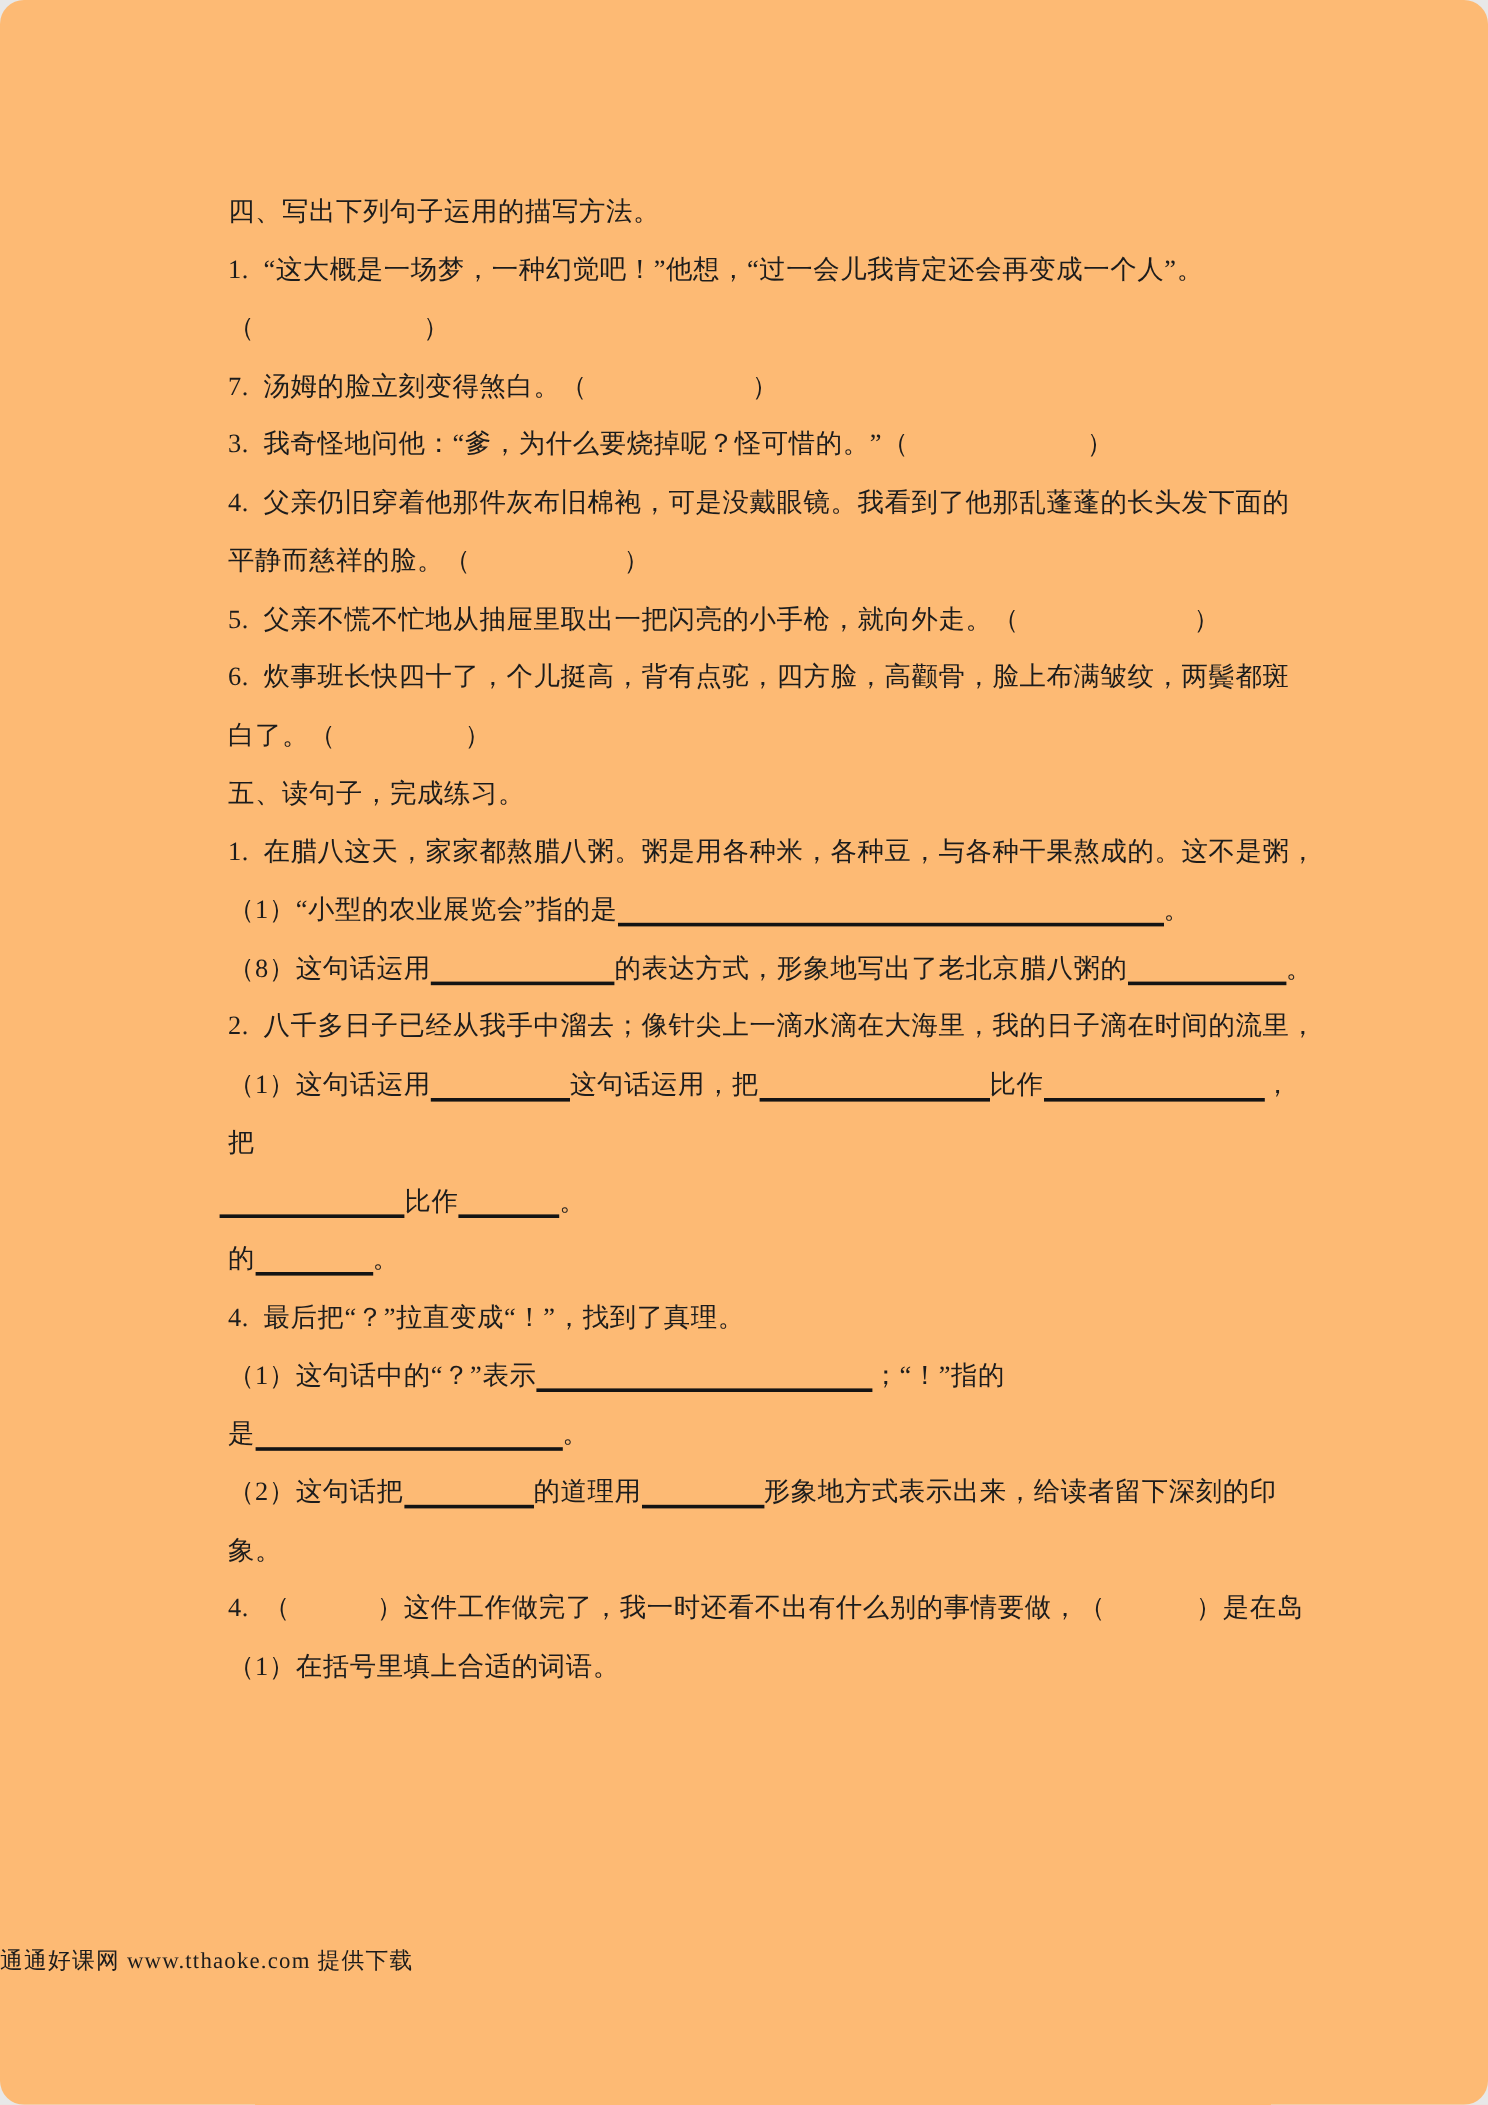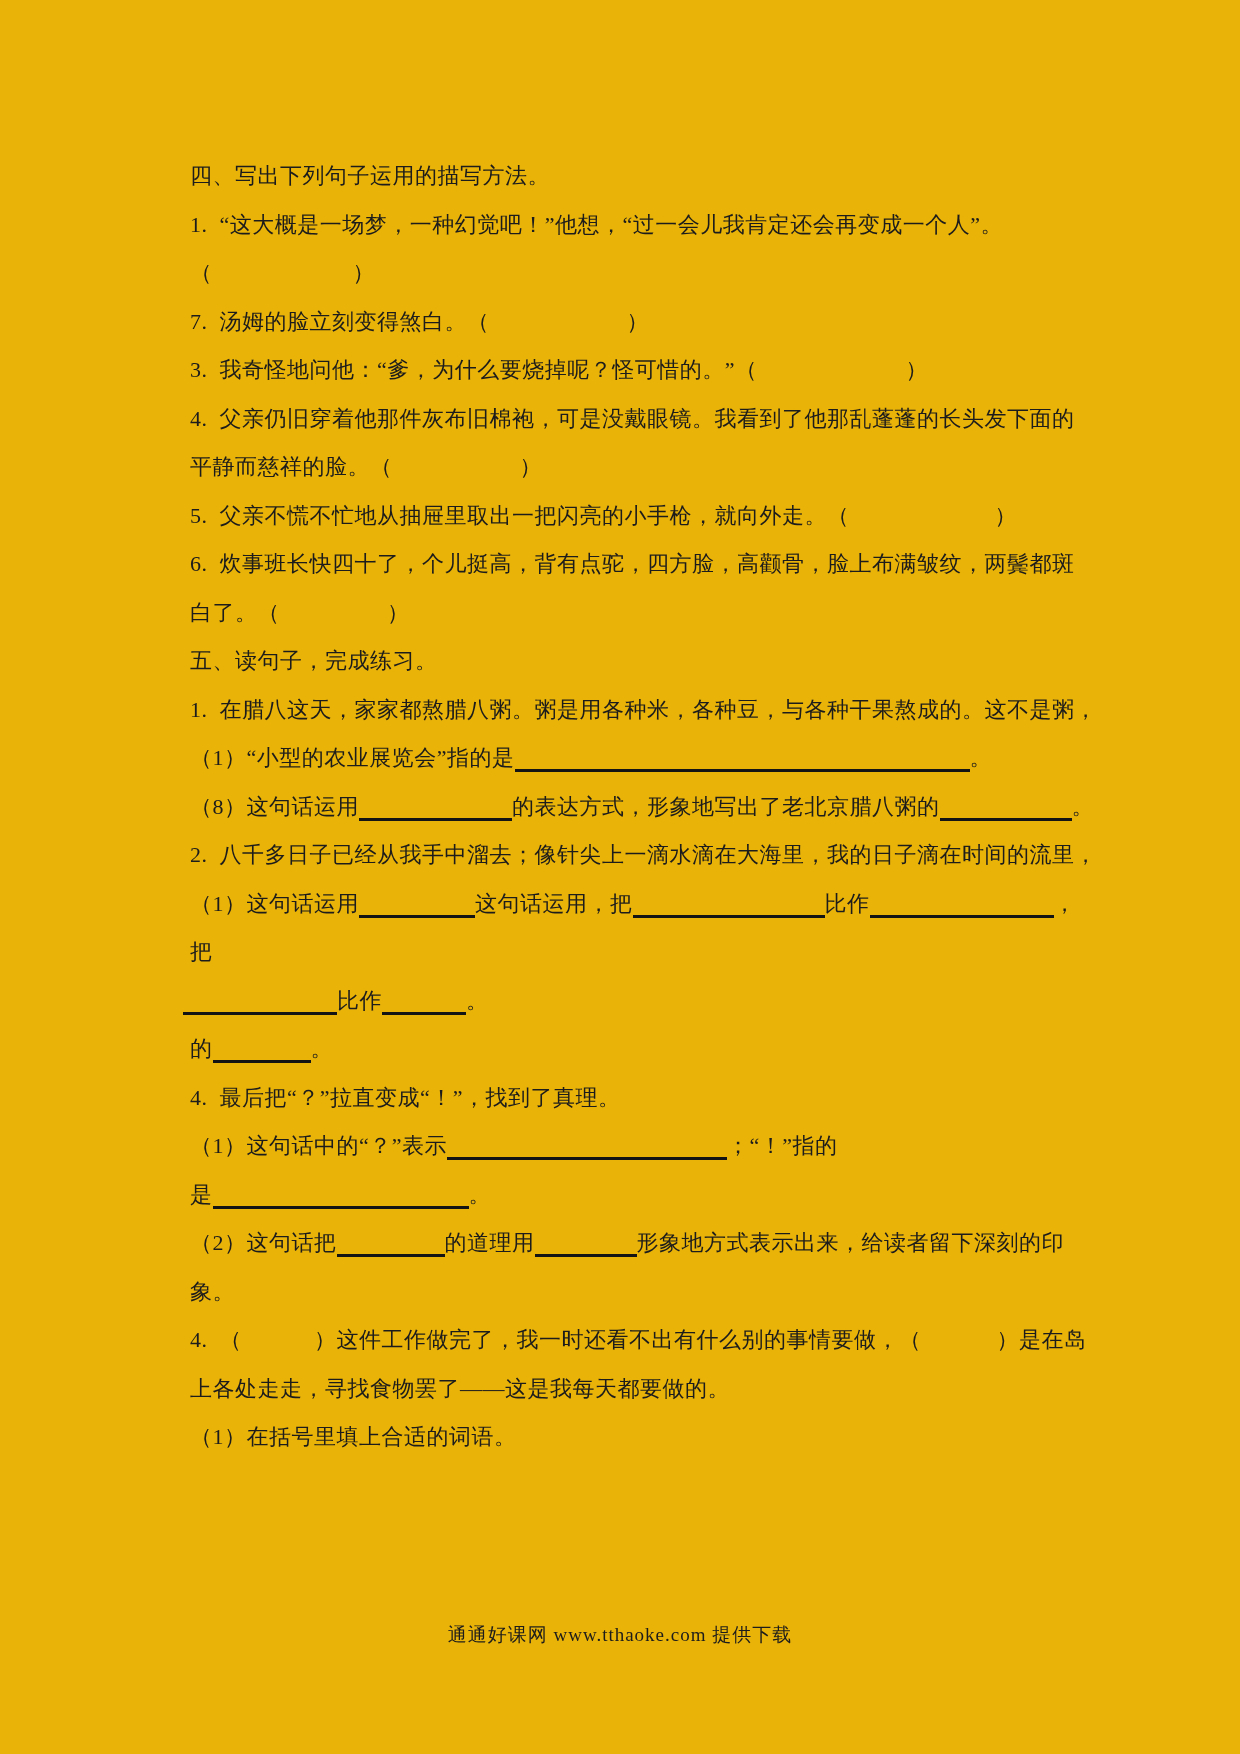--- a/index.html
+++ b/index.html
@@ -5,24 +5,25 @@
   html, body {
     margin: 0;
     padding: 0;
     background: #e8e8e8;
   }
   .page {
     position: relative;
     width: 1240px;
     height: 1754px;
     margin: 0 auto;
-    background: #eab308;
+    background: #fdba74;
     overflow: hidden;
     color: #1c1c1c;
     font-family: "Liberation Serif", "DejaVu Serif", serif;
+    border-radius: 20px;
   }
   .content {
     position: absolute;
     left: 190px;
     top: 152px;
     width: 900px;
   }
   .line {
     height: 48.5px;
     line-height: 48.5px;
@@ -39,21 +40,20 @@
   }
   .seg-gap {
     display: inline-block;
     height: 1px;
   }
   .footer {
     position: absolute;
     left: 0;
     top: 1620px;
     width: 100%;
-    text-align: center;
     font-size: 19px;
     line-height: 30px;
     letter-spacing: 1px;
     color: #1c1c1c;
   }
 </style>
 </head>
 <body>
 
 <div class="page">
@@ -76,19 +76,18 @@
       <div class="line"><span class="seg-text">（1）这句话运用</span><span class="seg-blank" style="width: 116px;"></span><span class="seg-text">这句话运用，把</span><span class="seg-blank" style="width: 192px;"></span><span class="seg-text">比作</span><span class="seg-blank" style="width: 184px;"></span><span class="seg-text">，</span></div>
       <div class="line"><span class="seg-text">把</span></div>
       <div class="line" style="margin-left: -7px;"><span class="seg-blank" style="width: 154px;"></span><span class="seg-text">比作</span><span class="seg-blank" style="width: 84px;"></span><span class="seg-text">。</span></div>
       <div class="line"><span class="seg-text">的</span><span class="seg-blank" style="width: 98px;"></span><span class="seg-text">。</span></div>
       <div class="line"><span class="seg-text">4.  最后把“？”拉直变成“！”，找到了真理。</span></div>
       <div class="line"><span class="seg-text">（1）这句话中的“？”表示</span><span class="seg-blank" style="width: 280px;"></span><span class="seg-text">；“！”指的</span></div>
       <div class="line"><span class="seg-text">是</span><span class="seg-blank" style="width: 256px;"></span><span class="seg-text">。</span></div>
       <div class="line"><span class="seg-text">（2）这句话把</span><span class="seg-blank" style="width: 108px;"></span><span class="seg-text">的道理用</span><span class="seg-blank" style="width: 102px;"></span><span class="seg-text">形象地方式表示出来，给读者留下深刻的印</span></div>
       <div class="line"><span class="seg-text">象。</span></div>
       <div class="line"><span class="seg-text">4.  （</span><span class="seg-gap" style="width: 72px;"></span><span class="seg-text">）这件工作做完了，我一时还看不出有什么别的事情要做，（</span><span class="seg-gap" style="width: 75px;"></span><span class="seg-text">）是在岛</span></div>
-      <div class="line"><span class="seg-text">上各处走走，寻找食物罢了——这是我每天都要做的。</span></div>
       <div class="line"><span class="seg-text">（1）在括号里填上合适的词语。</span></div>
     </div>
   <div class="footer">
     <span>通通好课网  www.tthaoke.com  提供下载</span>
   </div>
 </div>
 
 </body></html>

